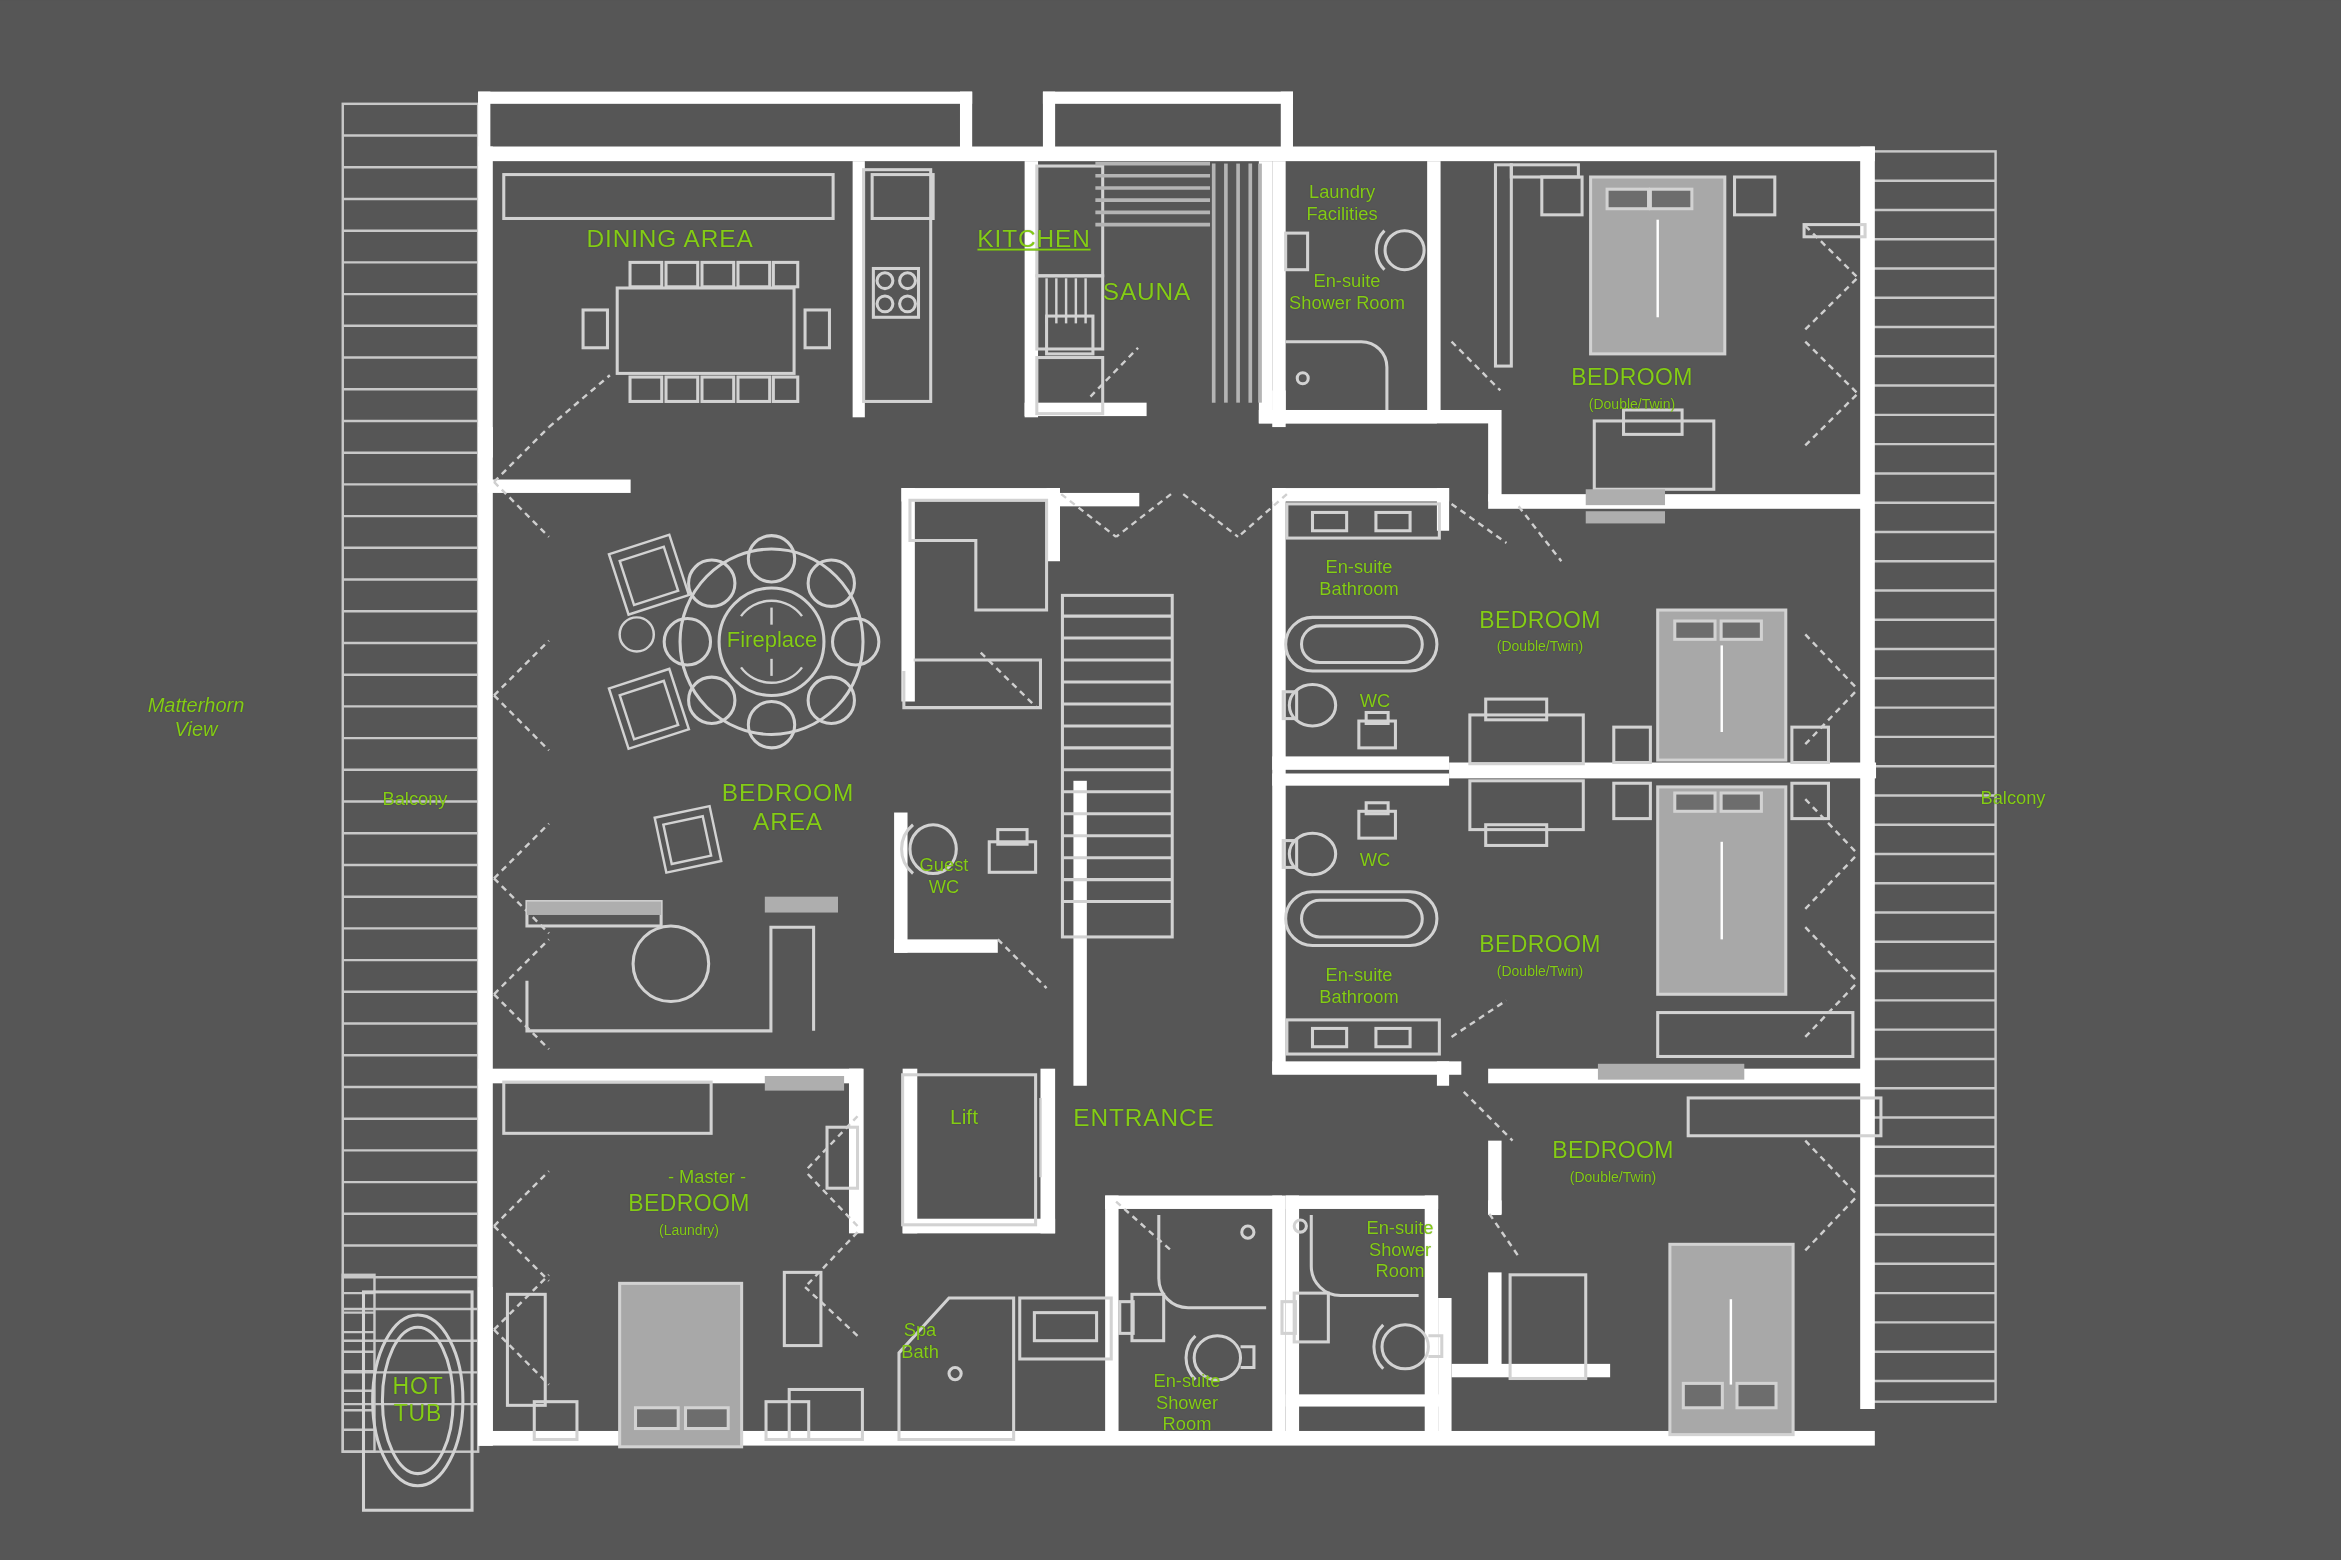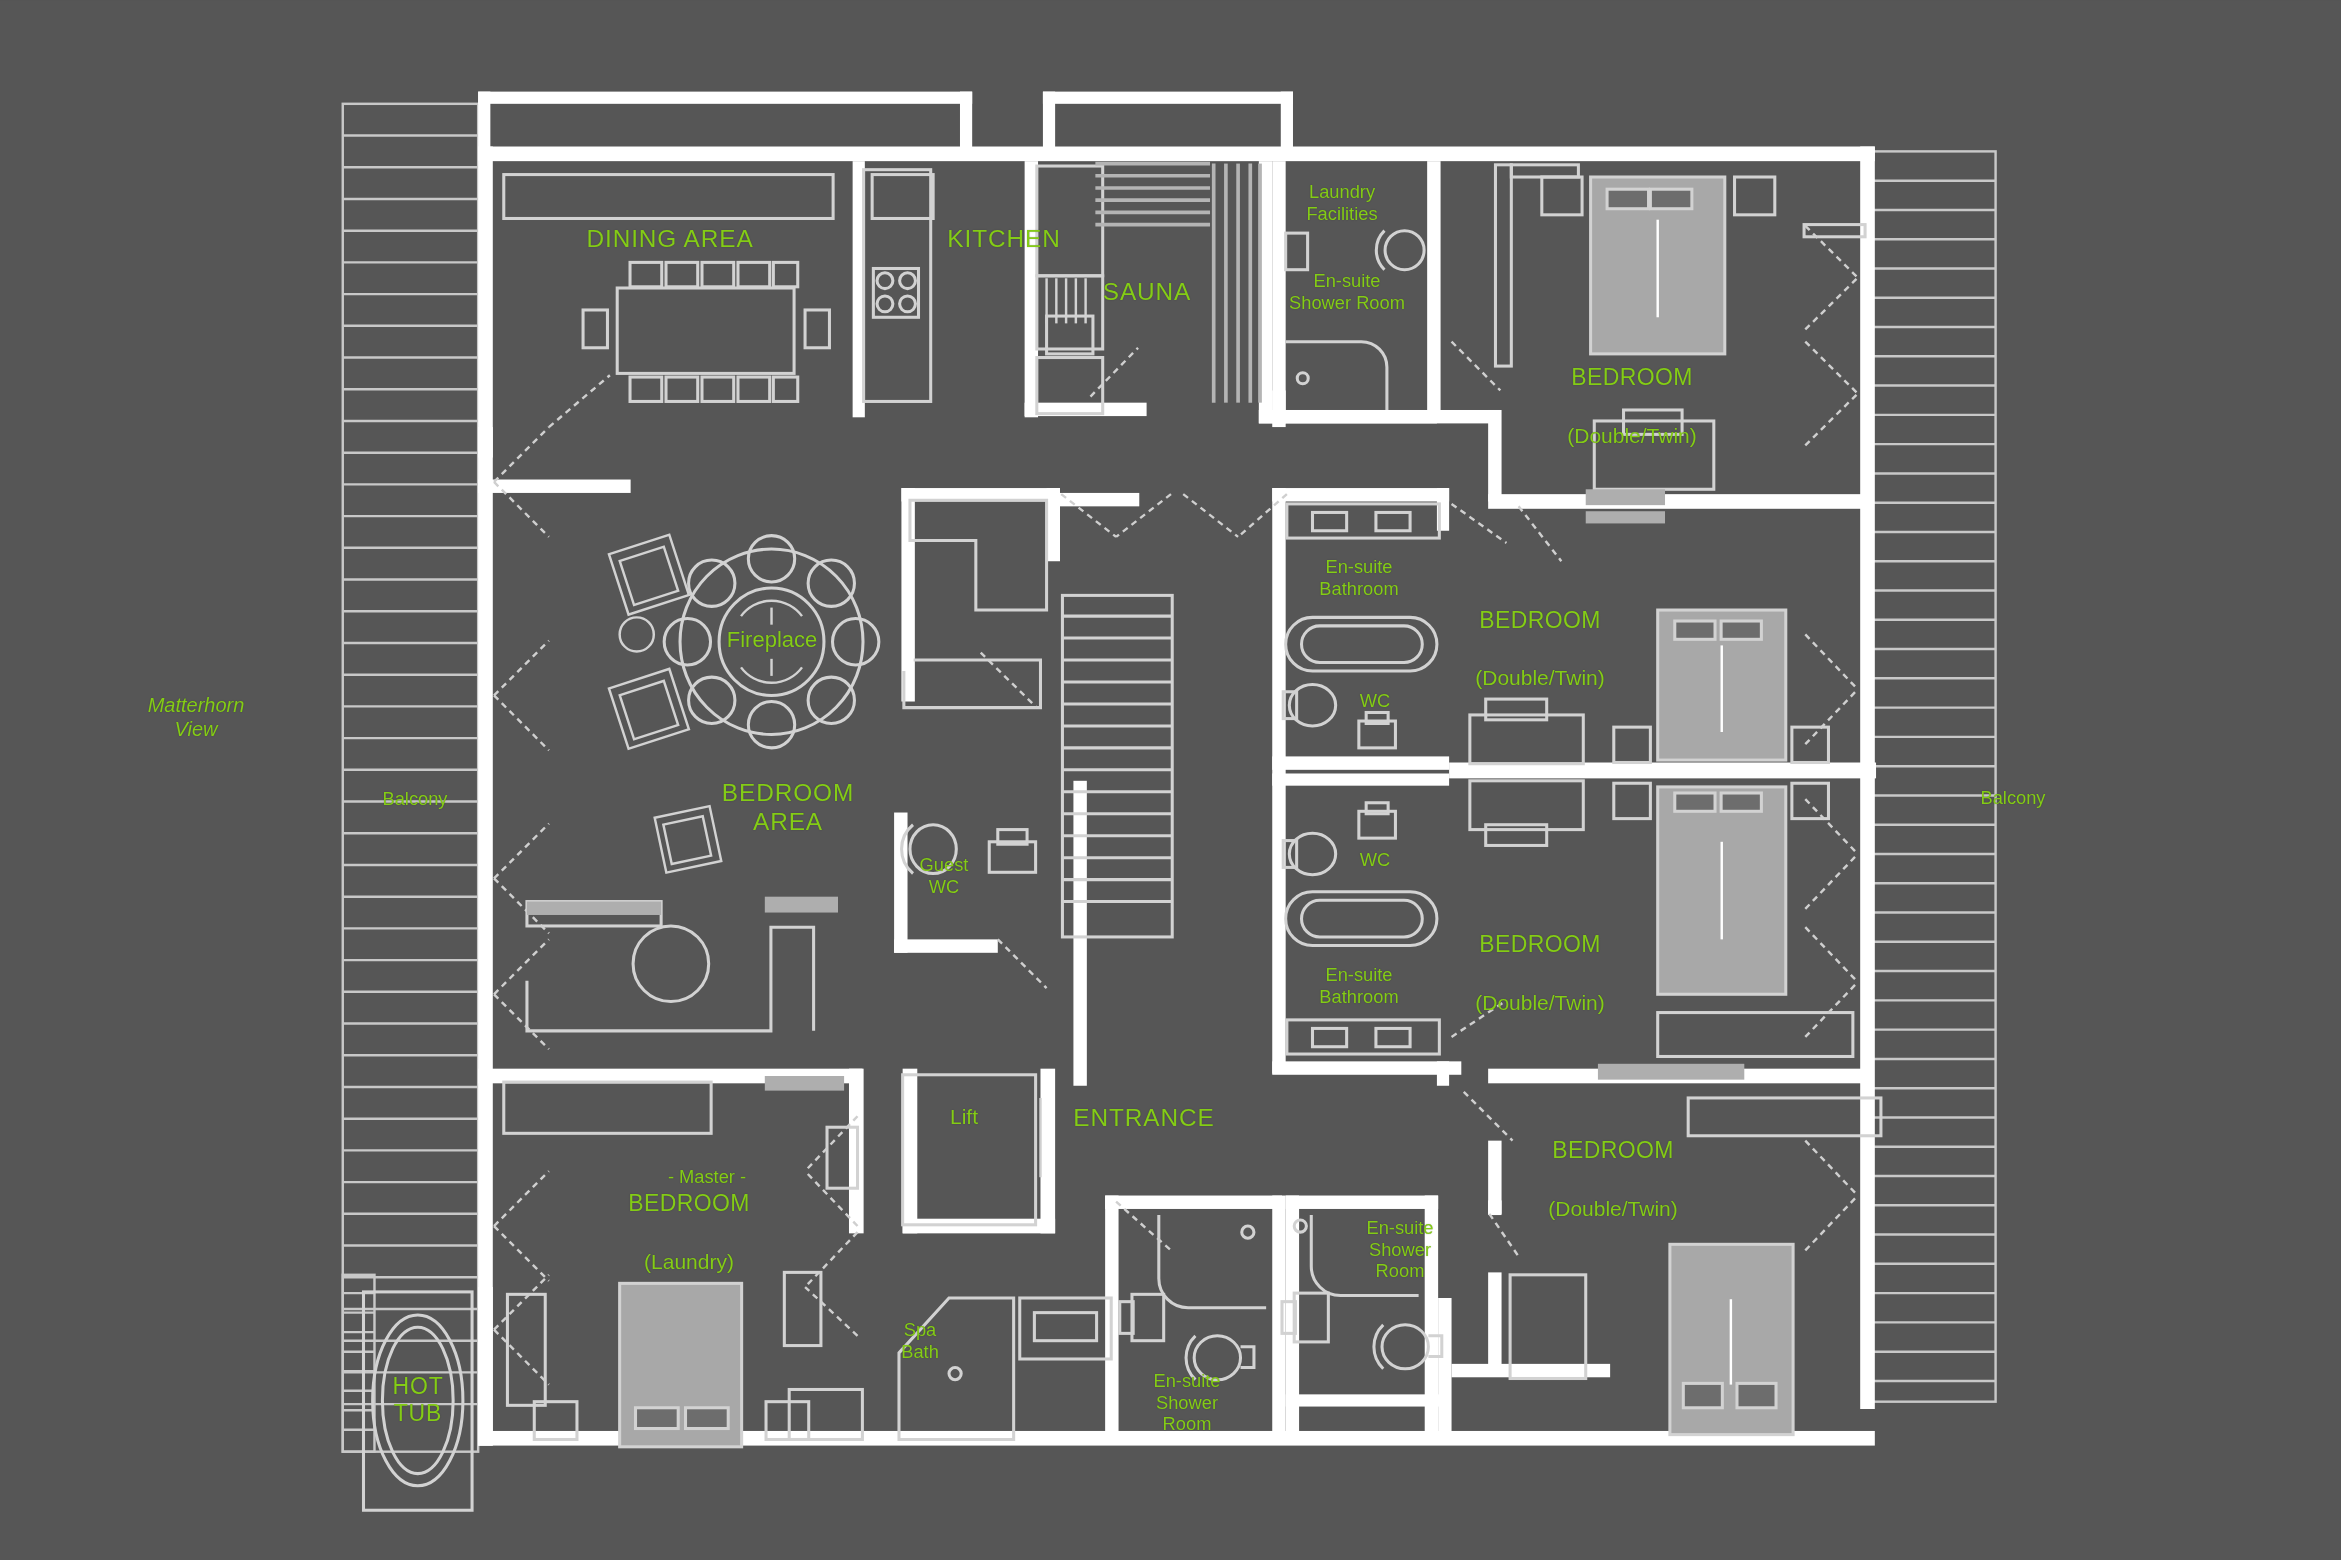--- a/index.html
+++ b/index.html
@@ -21,21 +21,21 @@
     line-height:1.18;
     text-shadow:0 0 1.2px rgba(0,0,0,.35);
     pointer-events:none;
   }
   .lbl.big{font-size:24.4px;letter-spacing:0.9px;}
   .lbl.med{font-size:21px;}
   .lbl.sm{font-size:18.3px;}
   .lbl.xs{font-size:22px;}
   .lbl.ital{font-style:italic;font-size:20px;}
   .lbl.bedttl{font-size:23px;letter-spacing:0.4px;}
-  .lbl.bedsub{font-size:21px;margin-top:32px;}
+  .lbl.bedsub{font-size:14px;}
 </style>
 </head>
 <body>
 
 <div id="stage">
 
   <svg id="plan" viewBox="0 0 3840 2559" xmlns="http://www.w3.org/2000/svg">
     <defs>
       <g id="bedMarks"></g>
     </defs>
@@ -532,21 +532,21 @@
   </svg>
 
   <div class="lbl ital" style="left:196px;top:718px;font-style:italic;">Matterhorn
 View</div>
   <div class="lbl sm" style="left:415px;top:799px;">Balcony</div>
   <div class="lbl sm" style="left:2013px;top:798px;">Balcony</div>
   <div class="lbl big" style="left:418px;top:1400px;font-size:23px;">HOT
 TUB</div>
 
   <div class="lbl big" style="left:670px;top:239px;">DINING AREA</div>
-  <div class="lbl big" style="left:1004px;top:239px;">KITCHEN</div>
+  <div class="lbl big" style="left:1034px;top:239px;text-decoration:underline;">KITCHEN</div>
   <div class="lbl big" style="left:1147px;top:292px;">SAUNA</div>
   <div class="lbl sm" style="left:1342px;top:203px;">Laundry
 Facilities</div>
   <div class="lbl sm" style="left:1347px;top:292px;">En-suite
 Shower Room</div>
 
   <div class="lbl bedttl" style="left:1632px;top:378px;">BEDROOM</div>
   <div class="lbl bedsub" style="left:1632px;top:404px;">(Double/Twin)</div>
 
   <div class="lbl sm" style="left:1359px;top:578px;">En-suite

